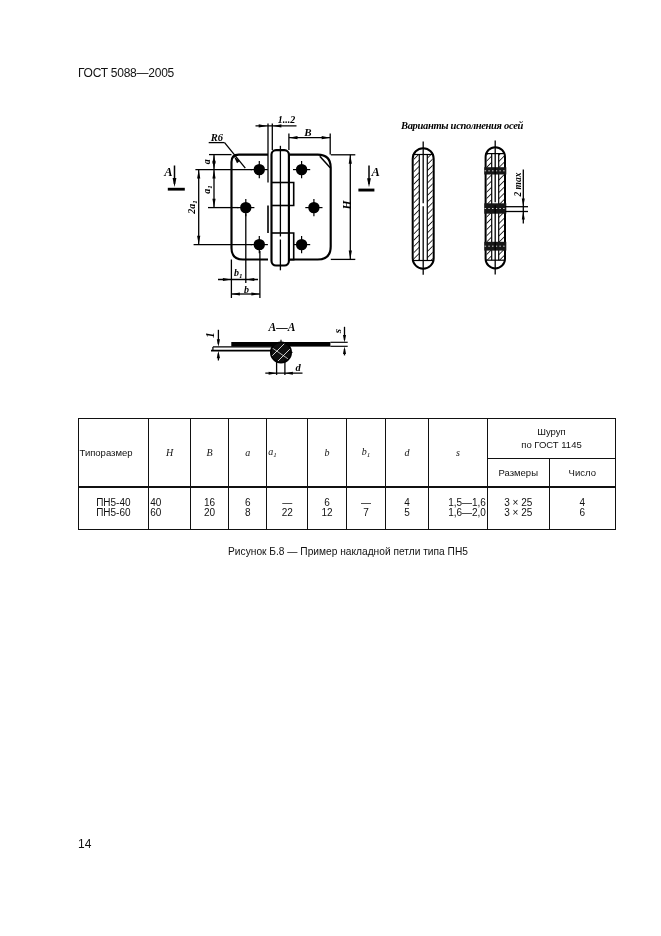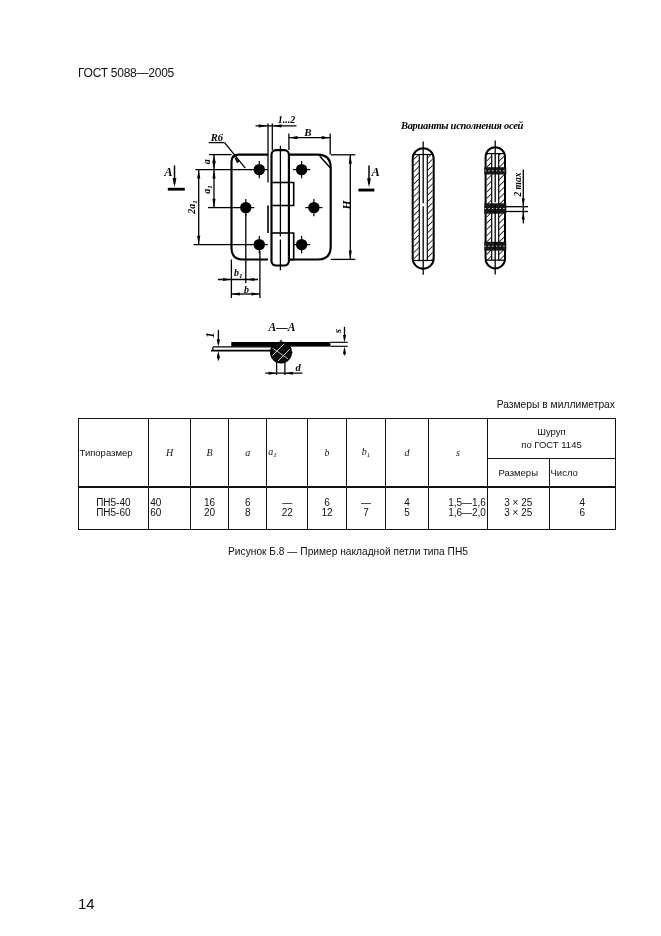--- a/index.html
+++ b/index.html
@@ -167,21 +167,20 @@
  <text x="246.5" y="292.5" font-size="10" text-anchor="middle" font-weight="bold">b</text>
  <text x="282" y="331" font-size="11.5" text-anchor="middle" font-weight="bold">A—A</text>
  <text transform="rotate(-90 210.9 335.1)" x="210.9" y="338.7" font-size="11.5" text-anchor="middle">1</text>
  <text transform="rotate(-90 337.6 331.2)" x="337.6" y="334.7" font-size="11" text-anchor="middle">s</text>
  <text x="298" y="371" font-size="10.5" text-anchor="middle" font-weight="bold">d</text>
  <text transform="rotate(-90 516.5 184.5)" x="516.5" y="188.5" font-size="9.5" text-anchor="middle" font-weight="bold">2 max</text>
  <text x="401" y="128.6" font-size="10.5" font-weight="bold" letter-spacing="-0.32">Варианты исполнения осей</text>
 </g>
 </svg>
 
-<div class="abs sans" style="left:315px;top:399px;width:300px;text-align:right;font-size:10.3px">Размеры в миллиметрах</div>
 
 <div class="abs" style="left:77.5px;top:418px">
 <table class="sans" style="font-size:9.5px;color:#111">
 <colgroup>
 <col style="width:70.7px">
           <col style="width:41.7px">
           <col style="width:38.2px">
           <col style="width:38.3px">
 <col style="width:41px">
           <col style="width:38.3px">
@@ -199,35 +198,35 @@
  <td rowspan="2" class="ser" style="border:1.3px solid #111;text-align:center;font-size:10px">a</td>
  <td rowspan="2" class="ser" style="border:1.3px solid #111;text-align:left;font-size:10px">a<span style="font-size:7px;vertical-align:-2px">1</span></td>
  <td rowspan="2" class="ser" style="border:1.3px solid #111;text-align:center;font-size:10px">b</td>
  <td rowspan="2" class="ser" style="border:1.3px solid #111;text-align:center;font-size:10px">b<span style="font-size:7px;vertical-align:-2px">1</span></td>
  <td rowspan="2" class="ser" style="border:1.3px solid #111;text-align:center;font-size:10px">d</td>
  <td rowspan="2" class="ser" style="border:1.3px solid #111;text-align:center;font-size:10px">s</td>
  <td colspan="2" style="border:1.3px solid #111;text-align:center;vertical-align:middle;line-height:13px">Шуруп<br>по ГОСТ 1145</td>
 </tr>
 <tr style="height:29px">
  <td style="border:1.3px solid #111;text-align:center">Размеры</td>
- <td style="border:1.3px solid #111;text-align:left">Число</td>
+ <td style="border:1.3px solid #111;text-align:center">Число</td>
 </tr>
 <tr style="height:42px;font-size:10px">
  <td style="border:1.3px solid #111;border-top:2.6px solid #111;text-align:center;line-height:10.5px">ПН5-40<br>ПН5-60</td>
  <td style="border:1.3px solid #111;border-top:2.6px solid #111;text-align:left;line-height:10.5px">40<br>60</td>
  <td style="border:1.3px solid #111;border-top:2.6px solid #111;text-align:center;line-height:10.5px">16<br>20</td>
  <td style="border:1.3px solid #111;border-top:2.6px solid #111;text-align:center;line-height:10.5px">6<br>8</td>
  <td style="border:1.3px solid #111;border-top:2.6px solid #111;text-align:center;line-height:10.5px">—<br>22</td>
  <td style="border:1.3px solid #111;border-top:2.6px solid #111;text-align:center;line-height:10.5px">6<br>12</td>
  <td style="border:1.3px solid #111;border-top:2.6px solid #111;text-align:center;line-height:10.5px">—<br>7</td>
  <td style="border:1.3px solid #111;border-top:2.6px solid #111;text-align:center;line-height:10.5px">4<br>5</td>
  <td style="border:1.3px solid #111;border-top:2.6px solid #111;text-align:right;line-height:10.5px">1,5—1,6<br>1,6—2,0</td>
  <td style="border:1.3px solid #111;border-top:2.6px solid #111;text-align:center;line-height:10.5px">3 × 25<br>3 × 25</td>
  <td style="border:1.3px solid #111;border-top:2.6px solid #111;text-align:center;line-height:10.5px">4<br>6</td>
 </tr>
 </tbody>
       </table>
 </div>
 
 <div class="abs sans" style="left:0;top:546px;width:696px;text-align:center;font-size:10.2px">Рисунок Б.8 — Пример накладной петли типа ПН5</div>
 
-<div class="abs sans" style="left:78px;top:895px;font-size:15px">14</div>
+<div class="abs sans" style="left:78px;top:837px;font-size:12px">14</div>
 </div>
 
 </body></html>

